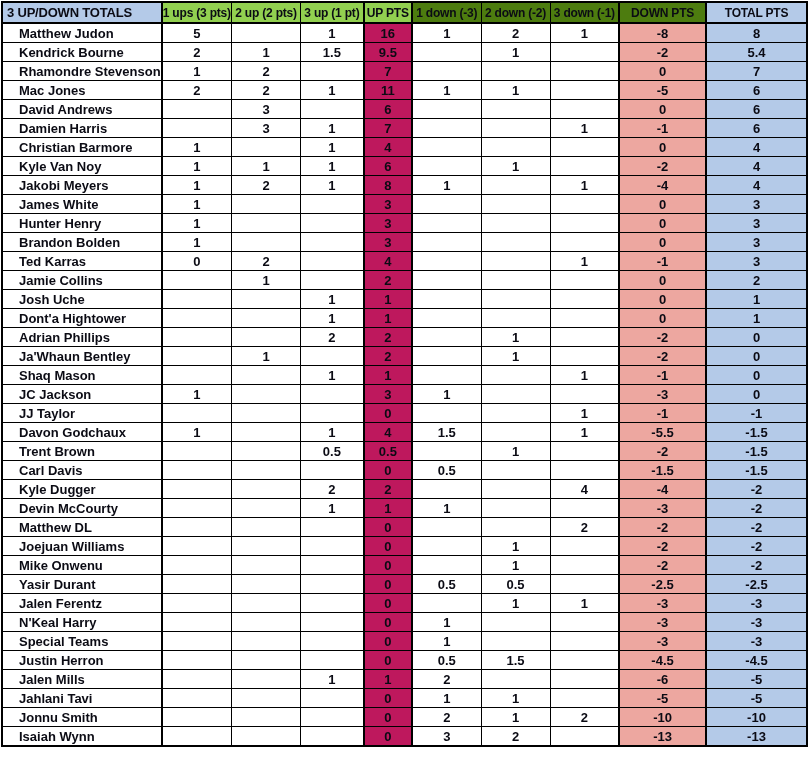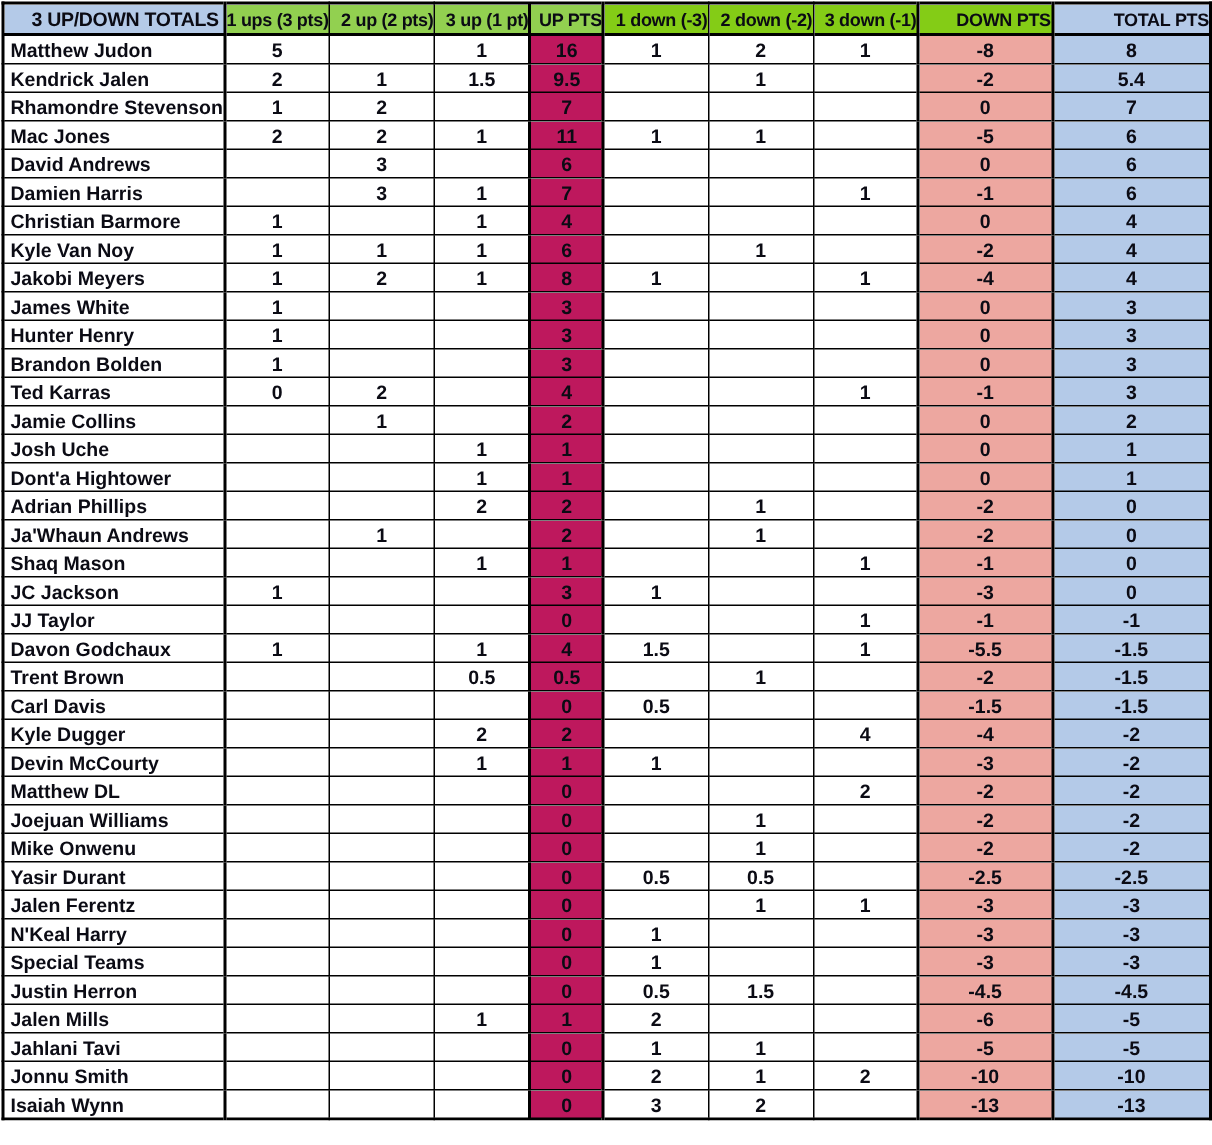--- a/index.html
+++ b/index.html
@@ -21,42 +21,42 @@
     color: #0b0b14;
     font-weight: bold;
     white-space: nowrap;
     overflow: hidden;
     vertical-align: middle;
     padding: 0;
   }
   thead th {
     height: 19px;
     font-size: 12px;
-    text-align: right;
+    text-align: center;
     border-bottom: 2px solid #000;
     letter-spacing: -0.2px;
   }
   thead th.name {
     text-align: left;
-    padding-left: 18px;
+    padding-left: 4px;
     font-size: 13px;
   }
   tbody td {
     height: 18px;
     font-size: 13px;
     text-align: center;
   }
   tbody td.name {
     text-align: left;
-    padding-left: 4px;
+    padding-left: 16px;
   }
   
   .h-blue  { background: #B4CAE8; }
   .h-green { background: #92D050; }
-  .h-pink  { background: #84cc16; margin-top: 36px; }
+  .h-pink  { background: #4d7c0f; margin-top: 36px; }
   td.c-green { background: #be185d; }
   td.c-pink  { background: #EDA7A0; }
   td.c-blue  { background: #B4CAE8; }
   
   .sep { border-left-width: 2px; }
 </style>
 </head>
 <body>
 
 <div class="sheet">
@@ -94,21 +94,21 @@
           <td class=""></td>
           <td class="">1</td>
           <td class="c-green sep">16</td>
           <td class=" sep">1</td>
           <td class="">2</td>
           <td class="">1</td>
           <td class="c-pink sep">-8</td>
           <td class="c-blue sep">8</td>
         </tr>
         <tr>
-          <td class="name">Kendrick Jalen</td>
+          <td class="name">Kendrick Bourne</td>
           <td class=" sep">2</td>
           <td class="">1</td>
           <td class="">1.5</td>
           <td class="c-green sep">9.5</td>
           <td class=" sep"></td>
           <td class="">1</td>
           <td class=""></td>
           <td class="c-pink sep">-2</td>
           <td class="c-blue sep">5.4</td>
         </tr>
@@ -286,21 +286,21 @@
           <td class=""></td>
           <td class="">2</td>
           <td class="c-green sep">2</td>
           <td class=" sep"></td>
           <td class="">1</td>
           <td class=""></td>
           <td class="c-pink sep">-2</td>
           <td class="c-blue sep">0</td>
         </tr>
         <tr>
-          <td class="name">Ja'Whaun Andrews</td>
+          <td class="name">Ja'Whaun Bentley</td>
           <td class=" sep"></td>
           <td class="">1</td>
           <td class=""></td>
           <td class="c-green sep">2</td>
           <td class=" sep"></td>
           <td class="">1</td>
           <td class=""></td>
           <td class="c-pink sep">-2</td>
           <td class="c-blue sep">0</td>
         </tr>

